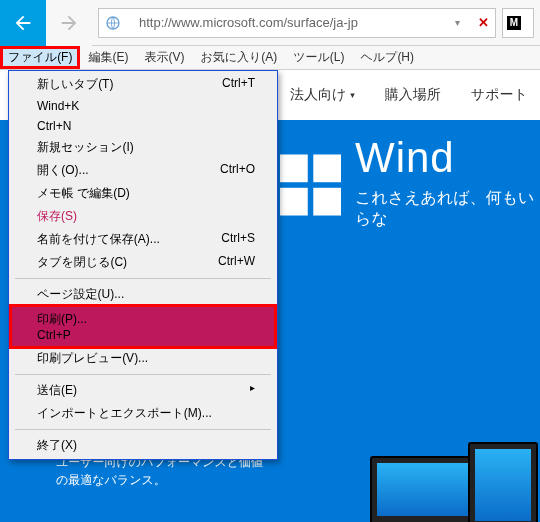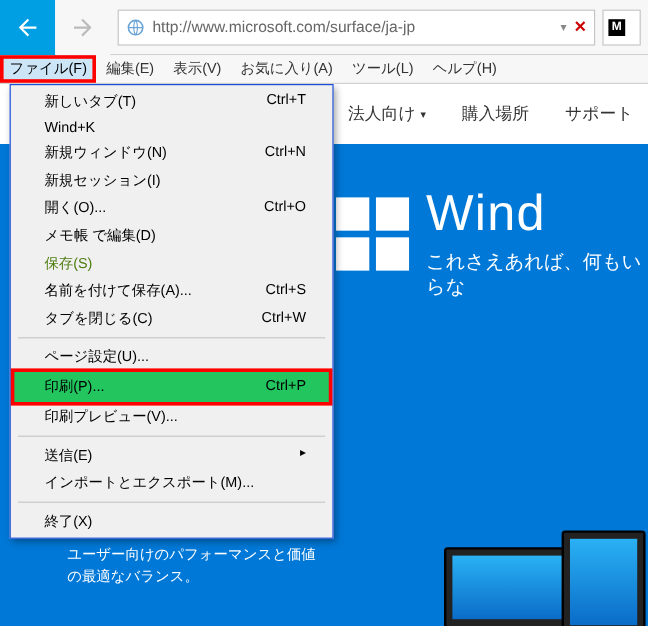--- a/index.html
+++ b/index.html
@@ -3,43 +3,43 @@
 <meta charset="utf-8">
 <style>
   * { margin: 0; padding: 0; box-sizing: border-box; }
   body { font-family: "Meiryo", "Yu Gothic", sans-serif; font-size: 12px; width: 540px; height: 522px; overflow: hidden; background: #fff; }
   .titlebar { height: 46px; display: flex; align-items: center; background: #f7f7f7; border-bottom: 1px solid #d0d0d0; }
   .nav-btn { width: 46px; height: 46px; display: flex; align-items: center; justify-content: center; }
   .back-btn { background: #009fe3; }
   .back-btn svg { fill: #fff; }
   .fwd-btn { background: #f7f7f7; }
   .fwd-btn svg { fill: #bbb; }
-  .url-bar { flex: 1; margin: 6px 6px; height: 30px; border: 1px solid #c5c5c5; background: #fff; display: flex; align-items: center; padding: 0 6px; gap: 6px; font-size: 13px; color: #555; }
+  .url-bar { flex: 1; margin: 6px 6px; height: 30px; border: 1px solid #c5c5c5; background: #fff; display: flex; align-items: center; padding: 0 6px; gap: 18px; font-size: 13px; color: #555; }
   .url-bar .globe { width: 16px; height: 16px; }
   .url-text { flex: 1; white-space: nowrap; overflow: hidden; color: #666; }
   .side-box { width: 32px; height: 30px; margin: 6px 6px 6px 0; border: 1px solid #c5c5c5; background: #fff; display: flex; align-items: center; justify-content: flex-start; padding-left: 4px; }
   .side-box .m-box { width: 14px; height: 14px; background: #000; color: #fff; font-size: 10px; font-weight: bold; display: inline-flex; align-items: center; justify-content: center; }
   .menubar { height: 24px; display: flex; align-items: center; border-bottom: 1px solid #d0d0d0; background: #f7f7f7; }
   .menu-item { padding: 3px 8px; font-size: 12px; color: #333; display: flex; align-items: center; }
   .menu-hl { outline: 3px solid #ff0000; outline-offset: -3px; background: #cde6f7; color: #000; }
   .content { position: relative; width: 100%; height: calc(522px - 46px - 24px); overflow: hidden; }
   .page-bg { position: absolute; inset: 0; background: #0078d7; }
   .page-header { position: absolute; top: 0; left: 0; right: 0; height: 50px; background: #fff; display: flex; align-items: center; gap: 30px; padding-left: 290px; color: #333; font-size: 14px; }
   .nav-link { display: flex; align-items: center; gap: 4px; }
   .chev { font-size: 9px; }
   .hero { position: absolute; top: 50px; left: 280px; display: flex; align-items: center; gap: 14px; color: #fff; }
   .win-logo { width: 70px; height: 70px; margin-top: 20px; }
-  .hero-text { margin-top: 34px; }
+  .hero-text { margin-top: 14px; }
   .hero-text .big { font-size: 42px; font-weight: 300; letter-spacing: 1px; }
   .hero-text .sub { font-size: 16px; margin-top: 6px; }
   .dropdown { position: absolute; top: 0; left: 8px; width: 270px; background: #f0f0f0; border: 1px solid #1d4ed8; box-shadow: 2px 3px 6px rgba(0,0,0,.35); padding: 2px 2px; }
   .dd-item { display: flex; justify-content: space-between; padding: 3px 20px 3px 26px; font-size: 12px; color: #000; }
-  .dd-item.disabled { color: #4d7c0f; }
+  .dd-item.disabled { color: #be185d; }
   .dd-sep { height: 1px; background: #c8c8c8; margin: 4px 4px; }
-  .dd-hl { outline: 3px solid #ff0000; outline-offset: -1px; background: #22c55e; padding-top:5px; padding-bottom:5px; }
+  .dd-hl { outline: 3px solid #ff0000; outline-offset: -1px; background: #be185d; padding-top:5px; padding-bottom:5px;flex-direction:column; }
   .under-dropdown { position: absolute; top: 364px; left: 56px; width: 210px; color: #fff; font-size: 12px; line-height: 1.55; }
   .devices { position: absolute; right: -10px; bottom: -6px; width: 180px; height: 120px; display:flex; gap: -10px; align-items:flex-end; }
   .laptop, .tablet { background: #222; border: 2px solid #000; display: inline-block; }
   .screen { background: #0a5ca8; background: linear-gradient(180deg,#2ab1f4,#0a6cc8); }
   .laptop { width: 110px; height: 72px; border-radius: 3px; position: relative; }
   .laptop .screen { position:absolute; inset:5px 5px 10px 5px; }
   .tablet { width: 70px; height: 86px; border-radius: 3px; margin-left:-12px; position:relative; }
   .tablet .screen { position:absolute; inset:5px; }
 </style>
 </head>
@@ -118,21 +118,20 @@
 
   <div class="dropdown">
     <div class="dd-item">
         <span>新しいタブ(T)</span>
         <span>Ctrl+T</span>
       </div>
     <div class="dd-item">
         <span>Wind+K</span>
       </div>
     <div class="dd-item">
-        <span>新規ウィンドウ(N)</span>
         <span>Ctrl+N</span>
       </div>
     <div class="dd-item">
         <span>新規セッション(I)</span>
         <span></span>
       </div>
     <div class="dd-item">
         <span>開く(O)...</span>
         <span>Ctrl+O</span>
       </div>

